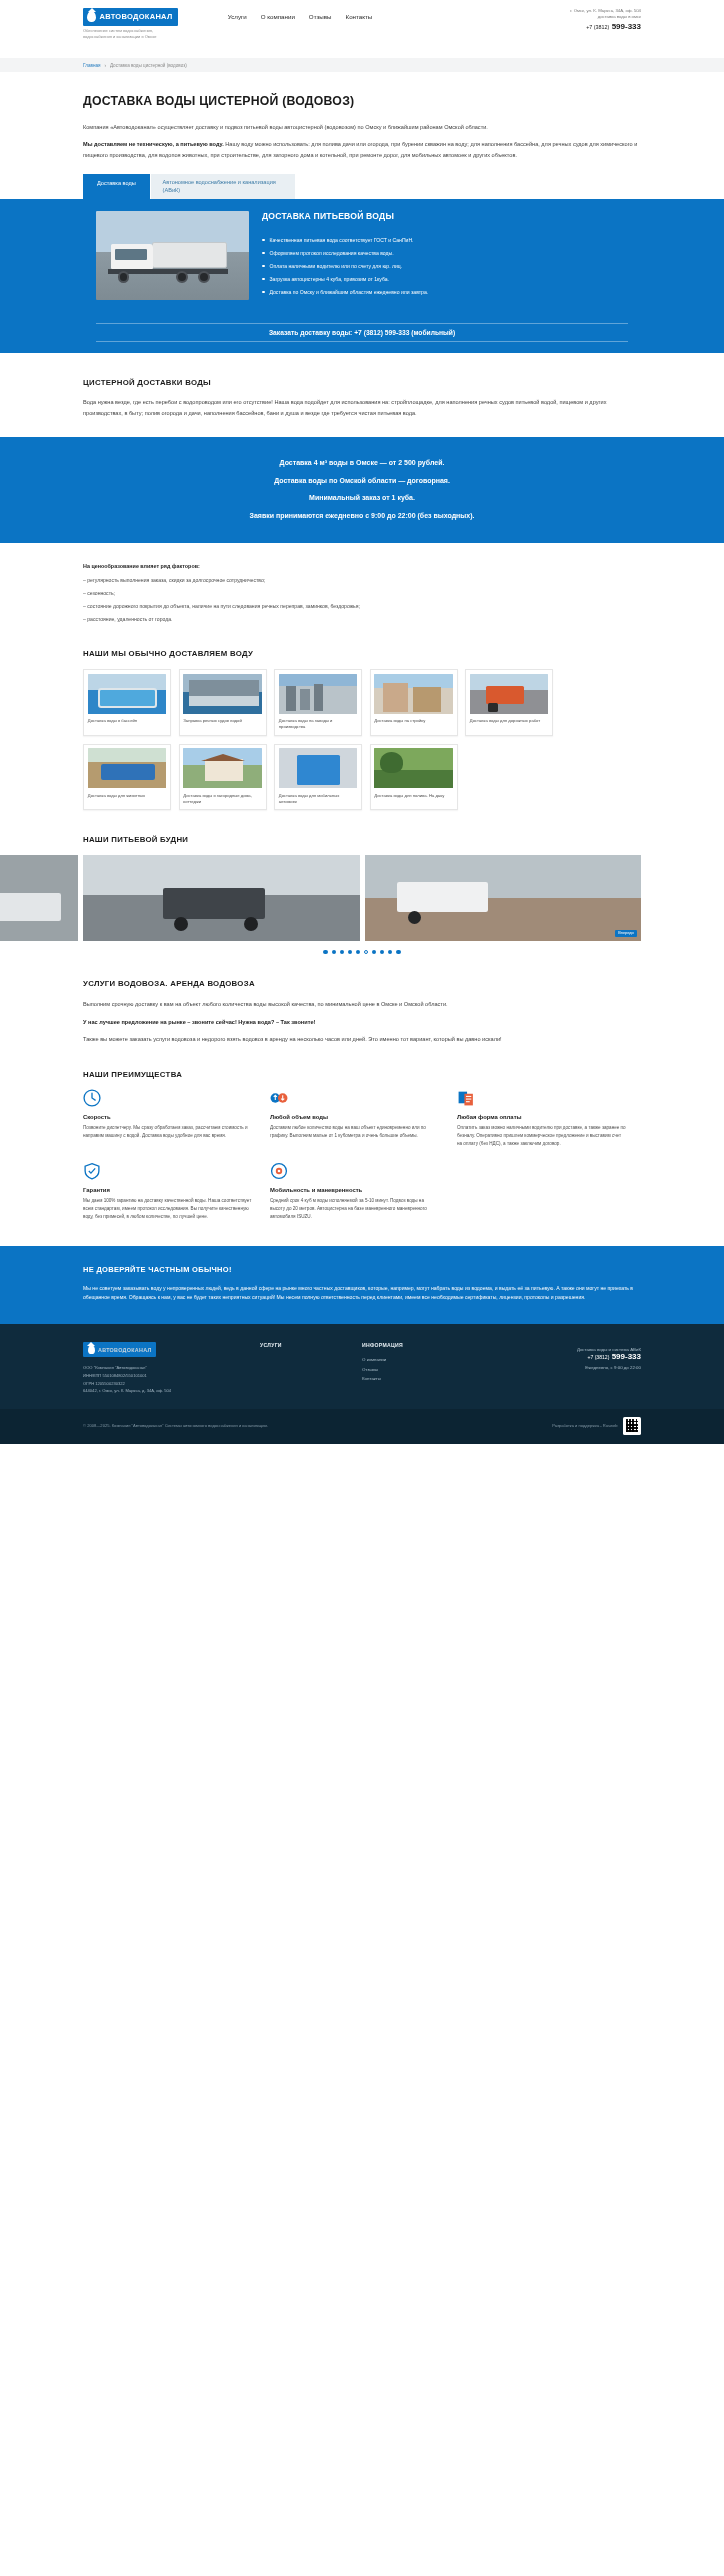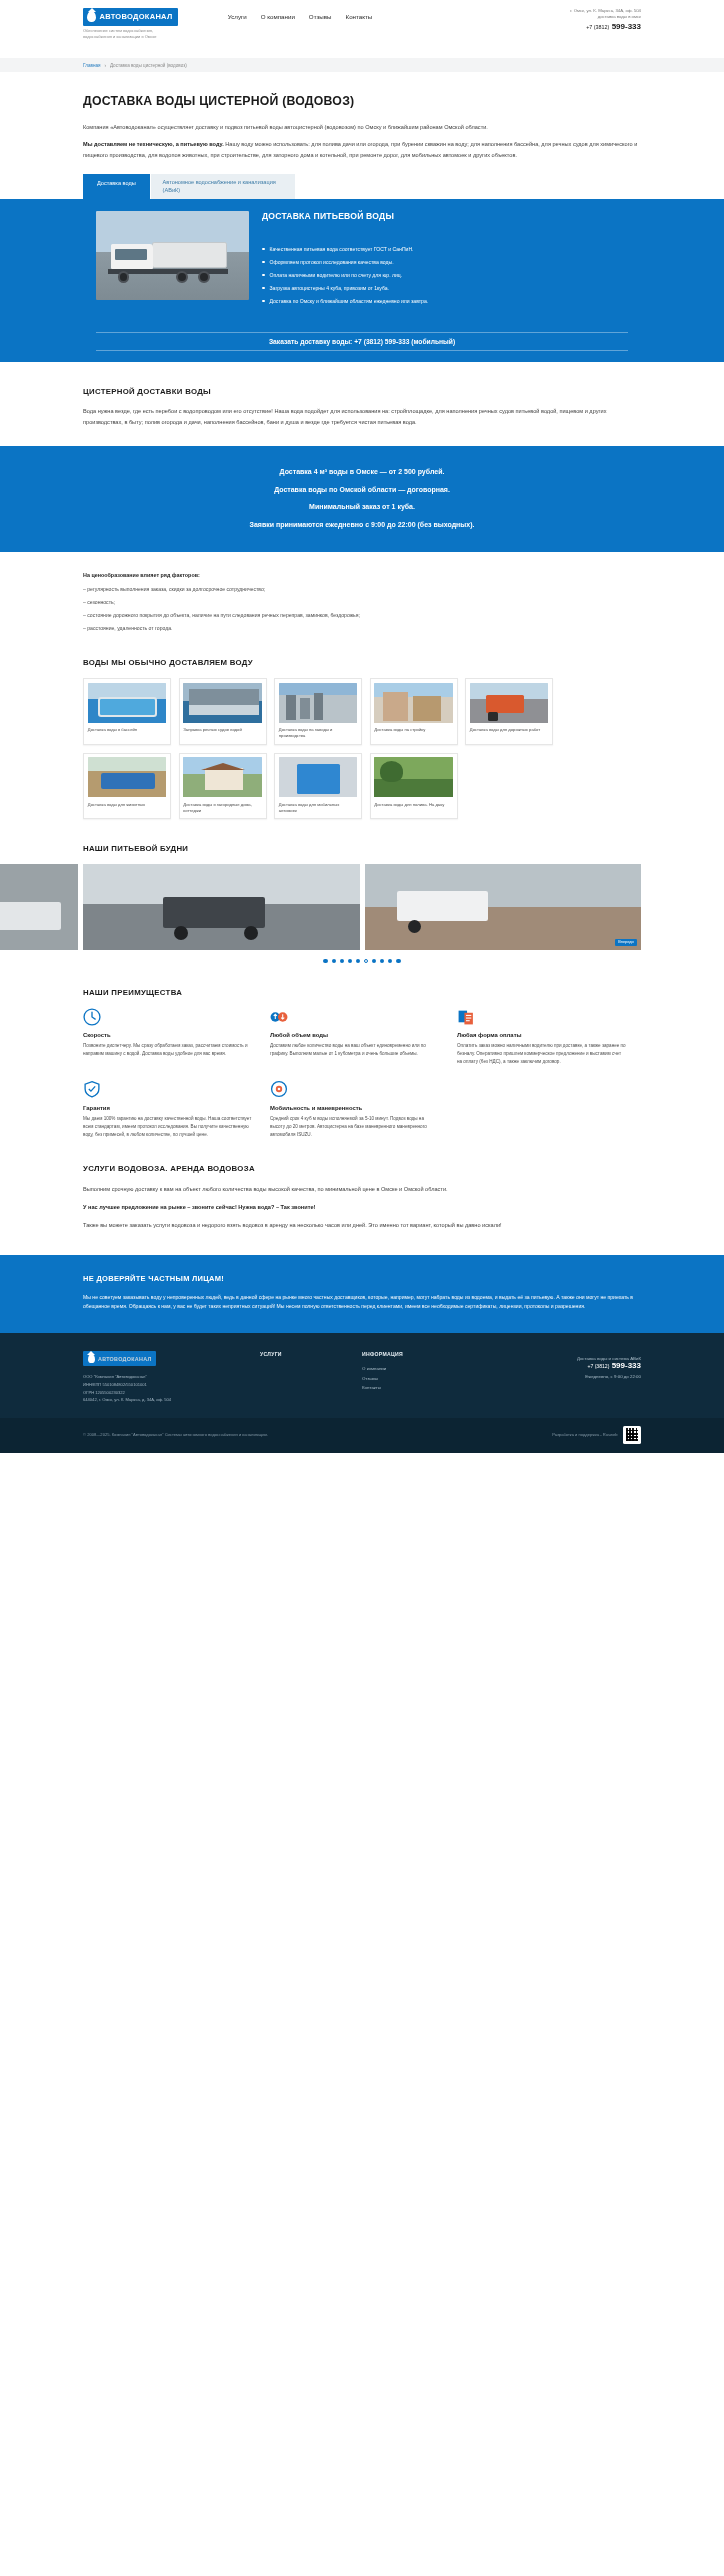--- a/index.html
+++ b/index.html
@@ -122,21 +122,21 @@
     position: relative;
     overflow: hidden;
     background: linear-gradient(#b9cfe0 0%, #b9cfe0 46%, #8d9aa2 46%, #7e8b93 100%);
   }
   .truck-cab { position:absolute; left:15px; top:33px; width:42px; height:25px; background:#f2f2f2; border-radius:1.6px 3.2px 1.1px 1.1px; }
   .truck-win { position:absolute; left:19.3px; top:38px; width:32px; height:10.7px; background:#5d7685; border-radius:1.1px; }
   .truck-tank { position:absolute; left:56px; top:31px; width:75px; height:26px; background:#e4e6e7; border-radius:2.1px; border:0.5px solid #c3c8cb; }
   .truck-ch { position:absolute; left:11.8px; top:58px; width:120px; height:5.4px; background:#3b4147; }
   .wheel { position:absolute; width:11.8px; height:11.8px; border-radius:50%; background:#26292c; border:2.1px solid #4c5157; top:60px; }
   .hero-right { flex: 1; min-width: 225px; }
-  .hero-h2 { font-size: 8.6px; font-weight: bold; margin-bottom: 24px; letter-spacing: 0.2px; }
+  .hero-h2 { font-size: 8.6px; font-weight: bold; margin-bottom: 15px; letter-spacing: 0.2px; }
   .hero-li { font-size: 5.1px; line-height: 1.6; margin-bottom: 4.8px; padding-left: 7.5px; position: relative; }
   .hero-li:before { content: ""; position: absolute; left: 0; top: 2.7px; width: 2.7px; height: 2.7px; background: #fff; border-radius: 50%; }
   .hero-cta {
     width: 100%;
     margin-top: 9.7px;
     font-size: 6.7px;
     font-weight: bold;
     text-align: center;
     padding: 4.8px 0;
     border-top: 0.5px solid rgba(255,255,255,.35);
@@ -335,21 +335,21 @@
     <div class="lead">На ценообразование влияет ряд факторов:</div>
     <ul>
       <li>– регулярность выполнения заказа, скидки за долгосрочное сотрудничество;</li>
       <li>– сезонность;</li>
       <li>– состояние дорожного покрытия до объекта, наличие на пути следования речных переправ, заминков, бездорожья;</li>
       <li>– расстояние, удаленность от города.</li>
     </ul>
   </div>
 
   <div class="inner">
-    <h2 class="sect">ВОДЫ МЫ ОБЫЧНО ДОСТАВЛЯЕМ ВОДУ</h2>
+    <h2 class="sect">НАШИ МЫ ОБЫЧНО ДОСТАВЛЯЕМ ВОДУ</h2>
     <div class="cards">
 
       <div class="card">
         <div class="ph" style="background:linear-gradient(#bcd5e6 0 40%, #2e86c8 40% 100%);position:relative;">
           <div style="position:absolute;left:10.7px;top:14px;width:59px;height:20.4px;background:#4fa9dd;border:2.1px solid #dfe6ea;border-radius:3.2px;"></div>
         </div>
         <div class="cap">Доставка воды в бассейн</div>
       </div>
 
       <div class="card">
@@ -440,20 +440,27 @@
     <span class="dot"></span>
     <span class="dot"></span>
     <span class="dot"></span>
     <span class="dot"></span>
     <span class="dot"></span>
     <span class="dot off"></span>
     <span class="dot"></span>
     <span class="dot"></span>
     <span class="dot"></span>
     <span class="dot"></span>
+  </div>
+
+  <div class="inner">
+    <h2 class="sect">УСЛУГИ ВОДОВОЗА. АРЕНДА ВОДОВОЗА</h2>
+    <p class="para">Выполним срочную доставку к вам на объект любого количества воды высокой качества, по минимальной цене в Омске и Омской области.</p>
+    <p class="para"><b>У нас лучшее предложение на рынке – звоните сейчас! Нужна вода? – Так звоните!</b></p>
+    <p class="para">Также вы можете заказать услуги водовоза и недорого взять водовоз в аренду на несколько часов или дней. Это именно тот вариант, который вы давно искали!</p>
   </div>
 
   <div class="inner">
     <h2 class="sect">НАШИ ПРЕИМУЩЕСТВА</h2>
     <div class="adv-grid">
 
       <div class="adv">
         <div class="adv-ic">
           <svg width="18" height="18" viewBox="0 0 34 34">
               <circle cx="17" cy="17" r="15" fill="none" stroke="#0b74c4" stroke-width="2.5"></circle>
@@ -510,30 +517,23 @@
               <circle cx="17" cy="17" r="2.5" fill="#fff"></circle>
             </svg>
         </div>
         <div class="adv-h">Мобильность и маневренность</div>
         <div class="adv-p">Средний срок 4 куб м воды исполняемой за 5-10 минут. Подвоз воды на высоту до 20 метров. Автоцистерна на базе маневренного маневренного автомобиля ISUZU.</div>
       </div>
 
     </div>
   </div>
 
-  <div class="inner">
-    <h2 class="sect">УСЛУГИ ВОДОВОЗА. АРЕНДА ВОДОВОЗА</h2>
-    <p class="para">Выполним срочную доставку к вам на объект любого количества воды высокой качества, по минимальной цене в Омске и Омской области.</p>
-    <p class="para"><b>У нас лучшее предложение на рынке – звоните сейчас! Нужна вода? – Так звоните!</b></p>
-    <p class="para">Также вы можете заказать услуги водовоза и недорого взять водовоз в аренду на несколько часов или дней. Это именно тот вариант, который вы давно искали!</p>
-  </div>
-
   <div class="warn">
     <div class="inner">
-      <h3>НЕ ДОВЕРЯЙТЕ ЧАСТНЫМ ЛИЦАМ!</h3>
+      <h3>НЕ ДОВЕРЯЙТЕ ЧАСТНЫМ ОБЫЧНО!</h3>
       <p>Мы не советуем заказывать воду у непроверенных людей, ведь в данной сфере на рынке много частных доставщиков, которые, например, могут набрать воды из водоема, и выдать её за питьевую. А также они могут не приехать в обещанное время. Обращаясь к нам, у вас не будет таких неприятных ситуаций! Мы несем полную ответственность перед клиентами, имеем все необходимые сертификаты, лицензии, протоколы и разрешения.</p>
     </div>
   </div>
 
   <div class="footer">
     <div class="inner foot-cols">
       <div class="fc1">
         <div class="f-logo">
           <span class="logo-drop"></span>
           <span class="logo-text">АВТОВОДОКАНАЛ</span>

